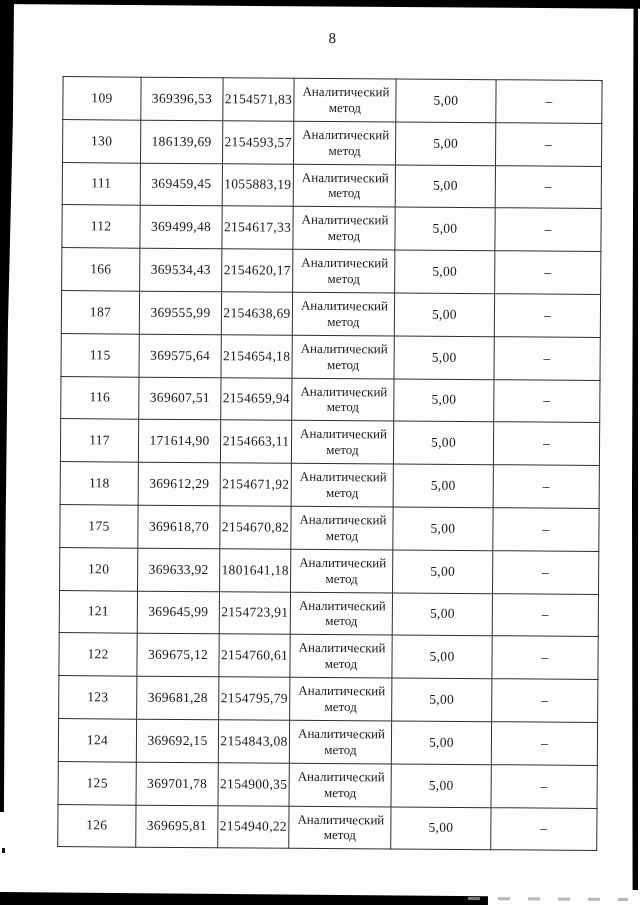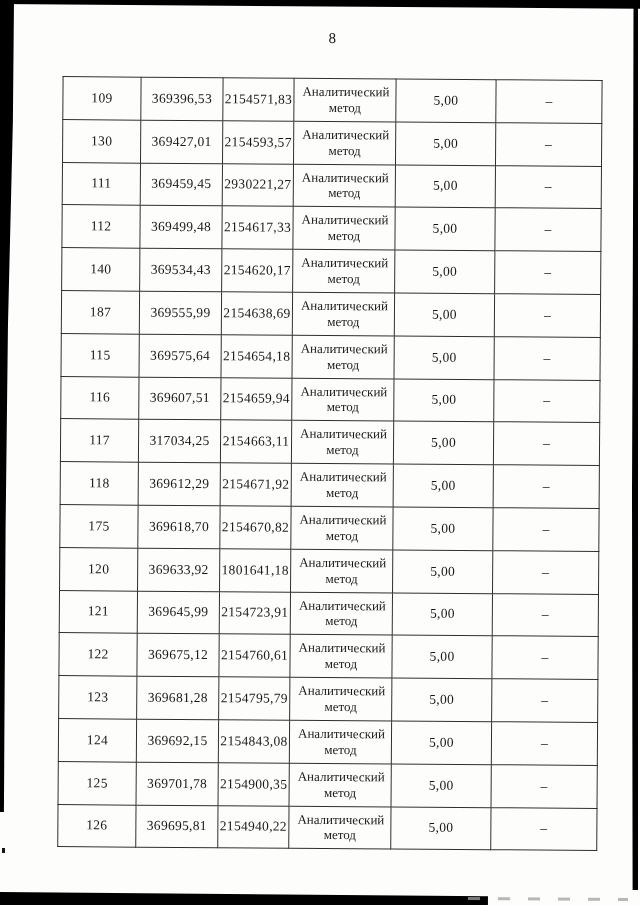--- a/index.html
+++ b/index.html
@@ -126,44 +126,44 @@
           <tr>
             <td>109</td>
             <td>369396,53</td>
             <td>2154571,83</td>
             <td>Аналитический метод</td>
             <td>5,00</td>
             <td>–</td>
           </tr>
           <tr>
             <td>130</td>
-            <td>369427,01</td>
+            <td>186139,69</td>
             <td>2154593,57</td>
             <td>Аналитический метод</td>
             <td>5,00</td>
             <td>–</td>
           </tr>
           <tr>
             <td>111</td>
             <td>369459,45</td>
-            <td>2930221,27</td>
+            <td>1055883,19</td>
             <td>Аналитический метод</td>
             <td>5,00</td>
             <td>–</td>
           </tr>
           <tr>
             <td>112</td>
             <td>369499,48</td>
             <td>2154617,33</td>
             <td>Аналитический метод</td>
             <td>5,00</td>
             <td>–</td>
           </tr>
           <tr>
-            <td>140</td>
+            <td>166</td>
             <td>369534,43</td>
             <td>2154620,17</td>
             <td>Аналитический метод</td>
             <td>5,00</td>
             <td>–</td>
           </tr>
           <tr>
             <td>187</td>
             <td>369555,99</td>
             <td>2154638,69</td>
@@ -182,21 +182,21 @@
           <tr>
             <td>116</td>
             <td>369607,51</td>
             <td>2154659,94</td>
             <td>Аналитический метод</td>
             <td>5,00</td>
             <td>–</td>
           </tr>
           <tr>
             <td>117</td>
-            <td>317034,25</td>
+            <td>171614,90</td>
             <td>2154663,11</td>
             <td>Аналитический метод</td>
             <td>5,00</td>
             <td>–</td>
           </tr>
           <tr>
             <td>118</td>
             <td>369612,29</td>
             <td>2154671,92</td>
             <td>Аналитический метод</td>

